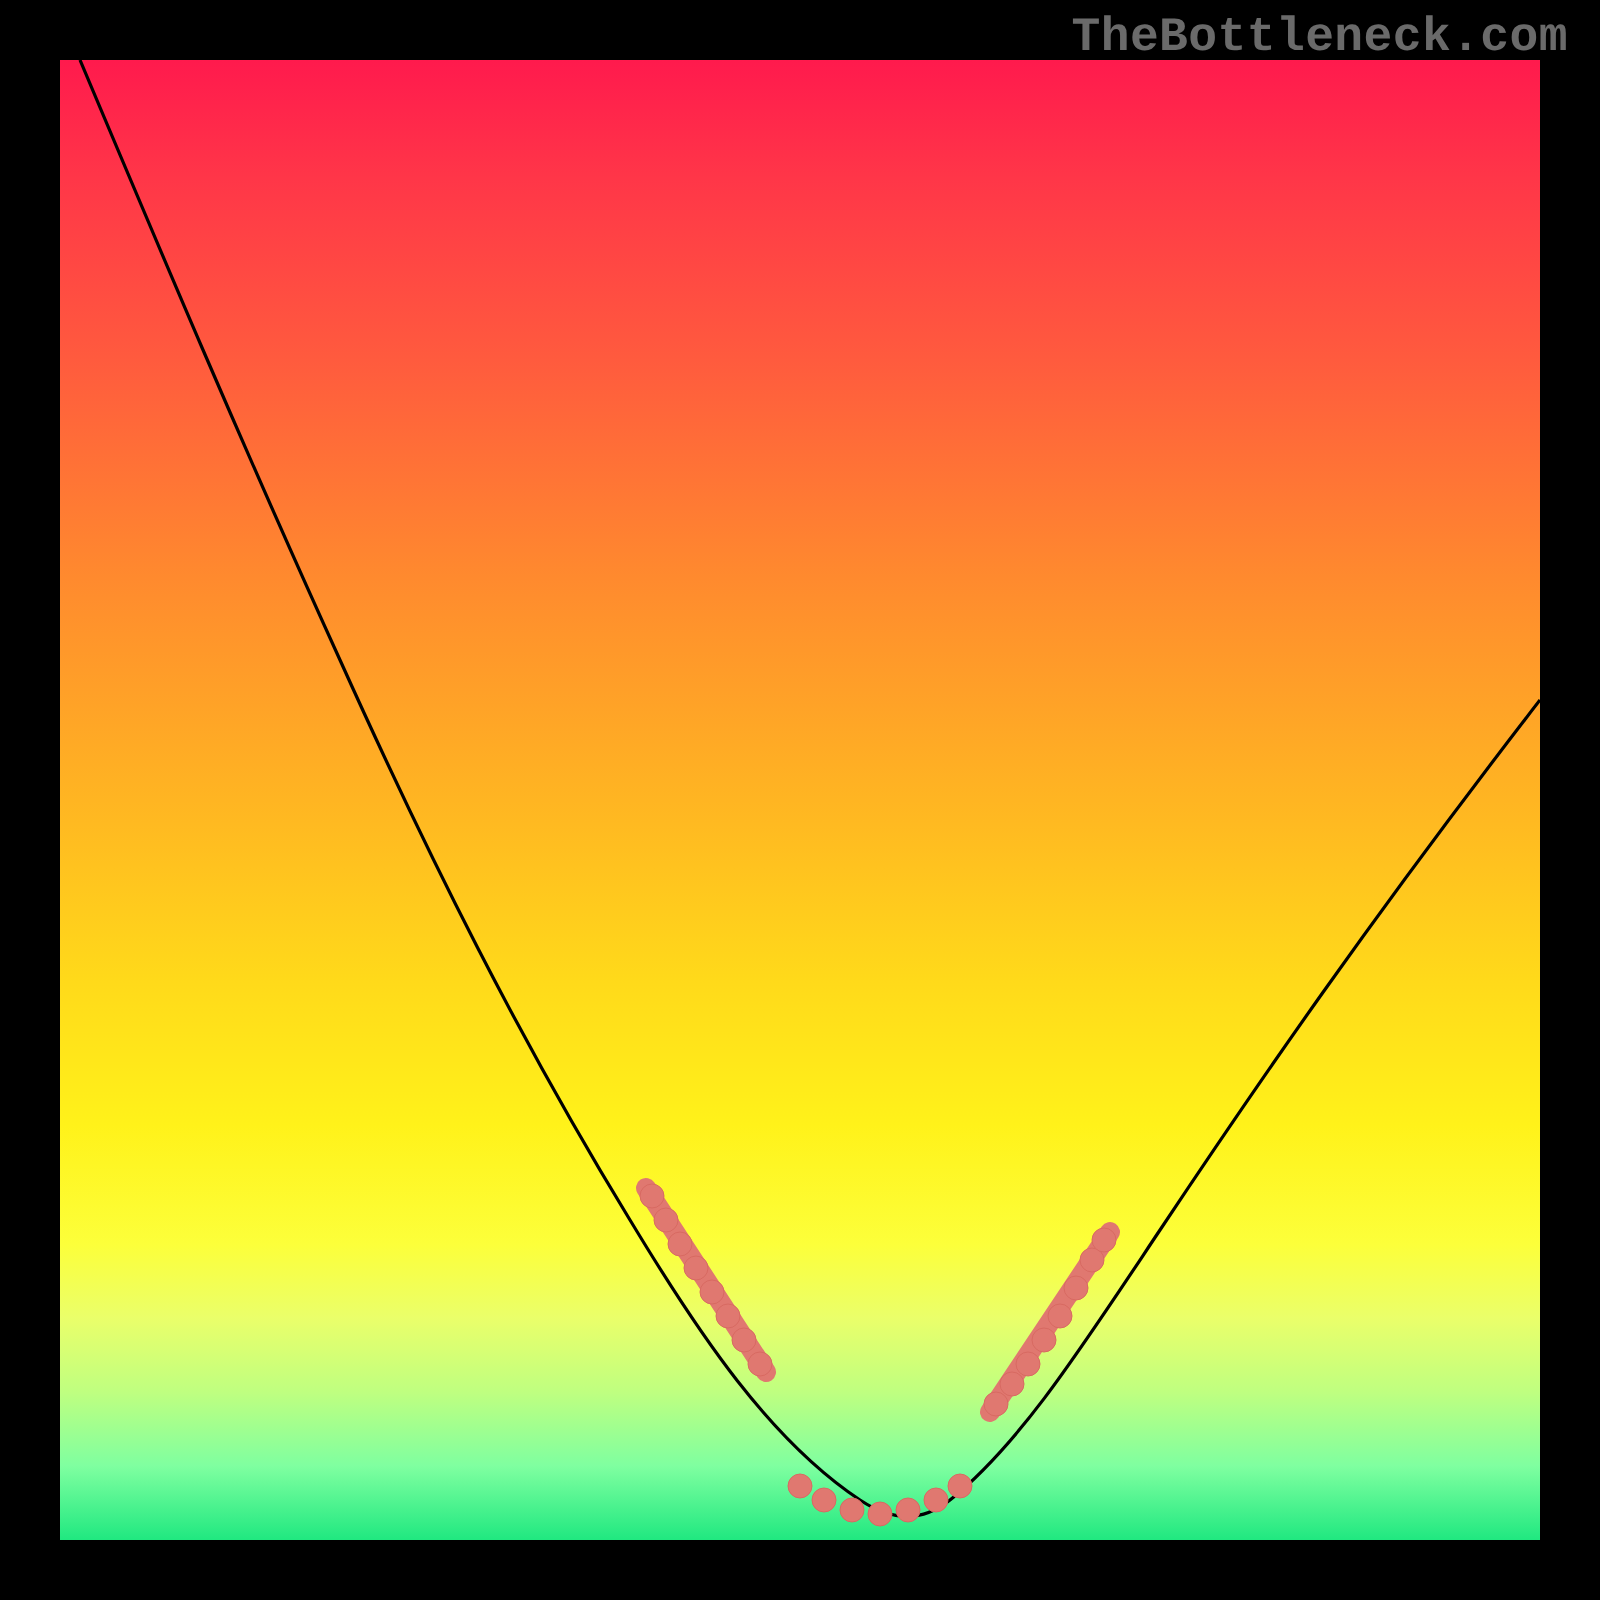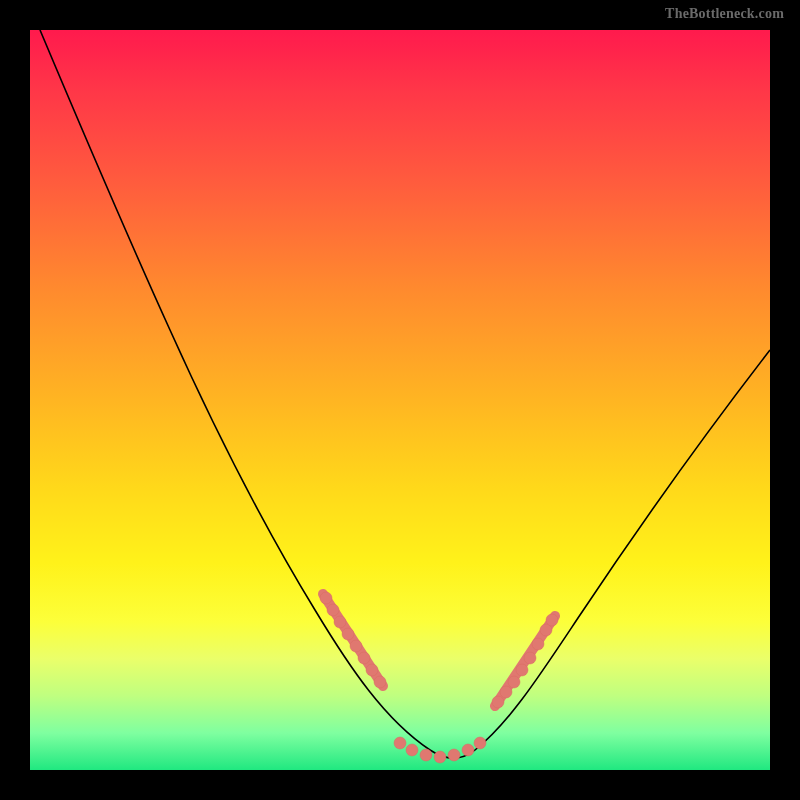--- a/index.html
+++ b/index.html
@@ -28,22 +28,22 @@
       #eaff6a 85%,
       #bfff80 90%,
       #7fffa0 95%,
       #20e880 100%
     );
   }
   .watermark {
     position: absolute;
     top: 6px;
     right: 16px;
-    font-family: Liberation Serif, serif;
-    font-size: 14px;
+    font-family: Liberation Mono, monospace;
+    font-size: 24px;
     font-weight: 600;
     color: #6a6a6a;
     letter-spacing: 0.2px;
   }
   svg.plot {
     position: absolute;
     left: 30px;
     top: 30px;
     width: 740px;
     height: 740px;

